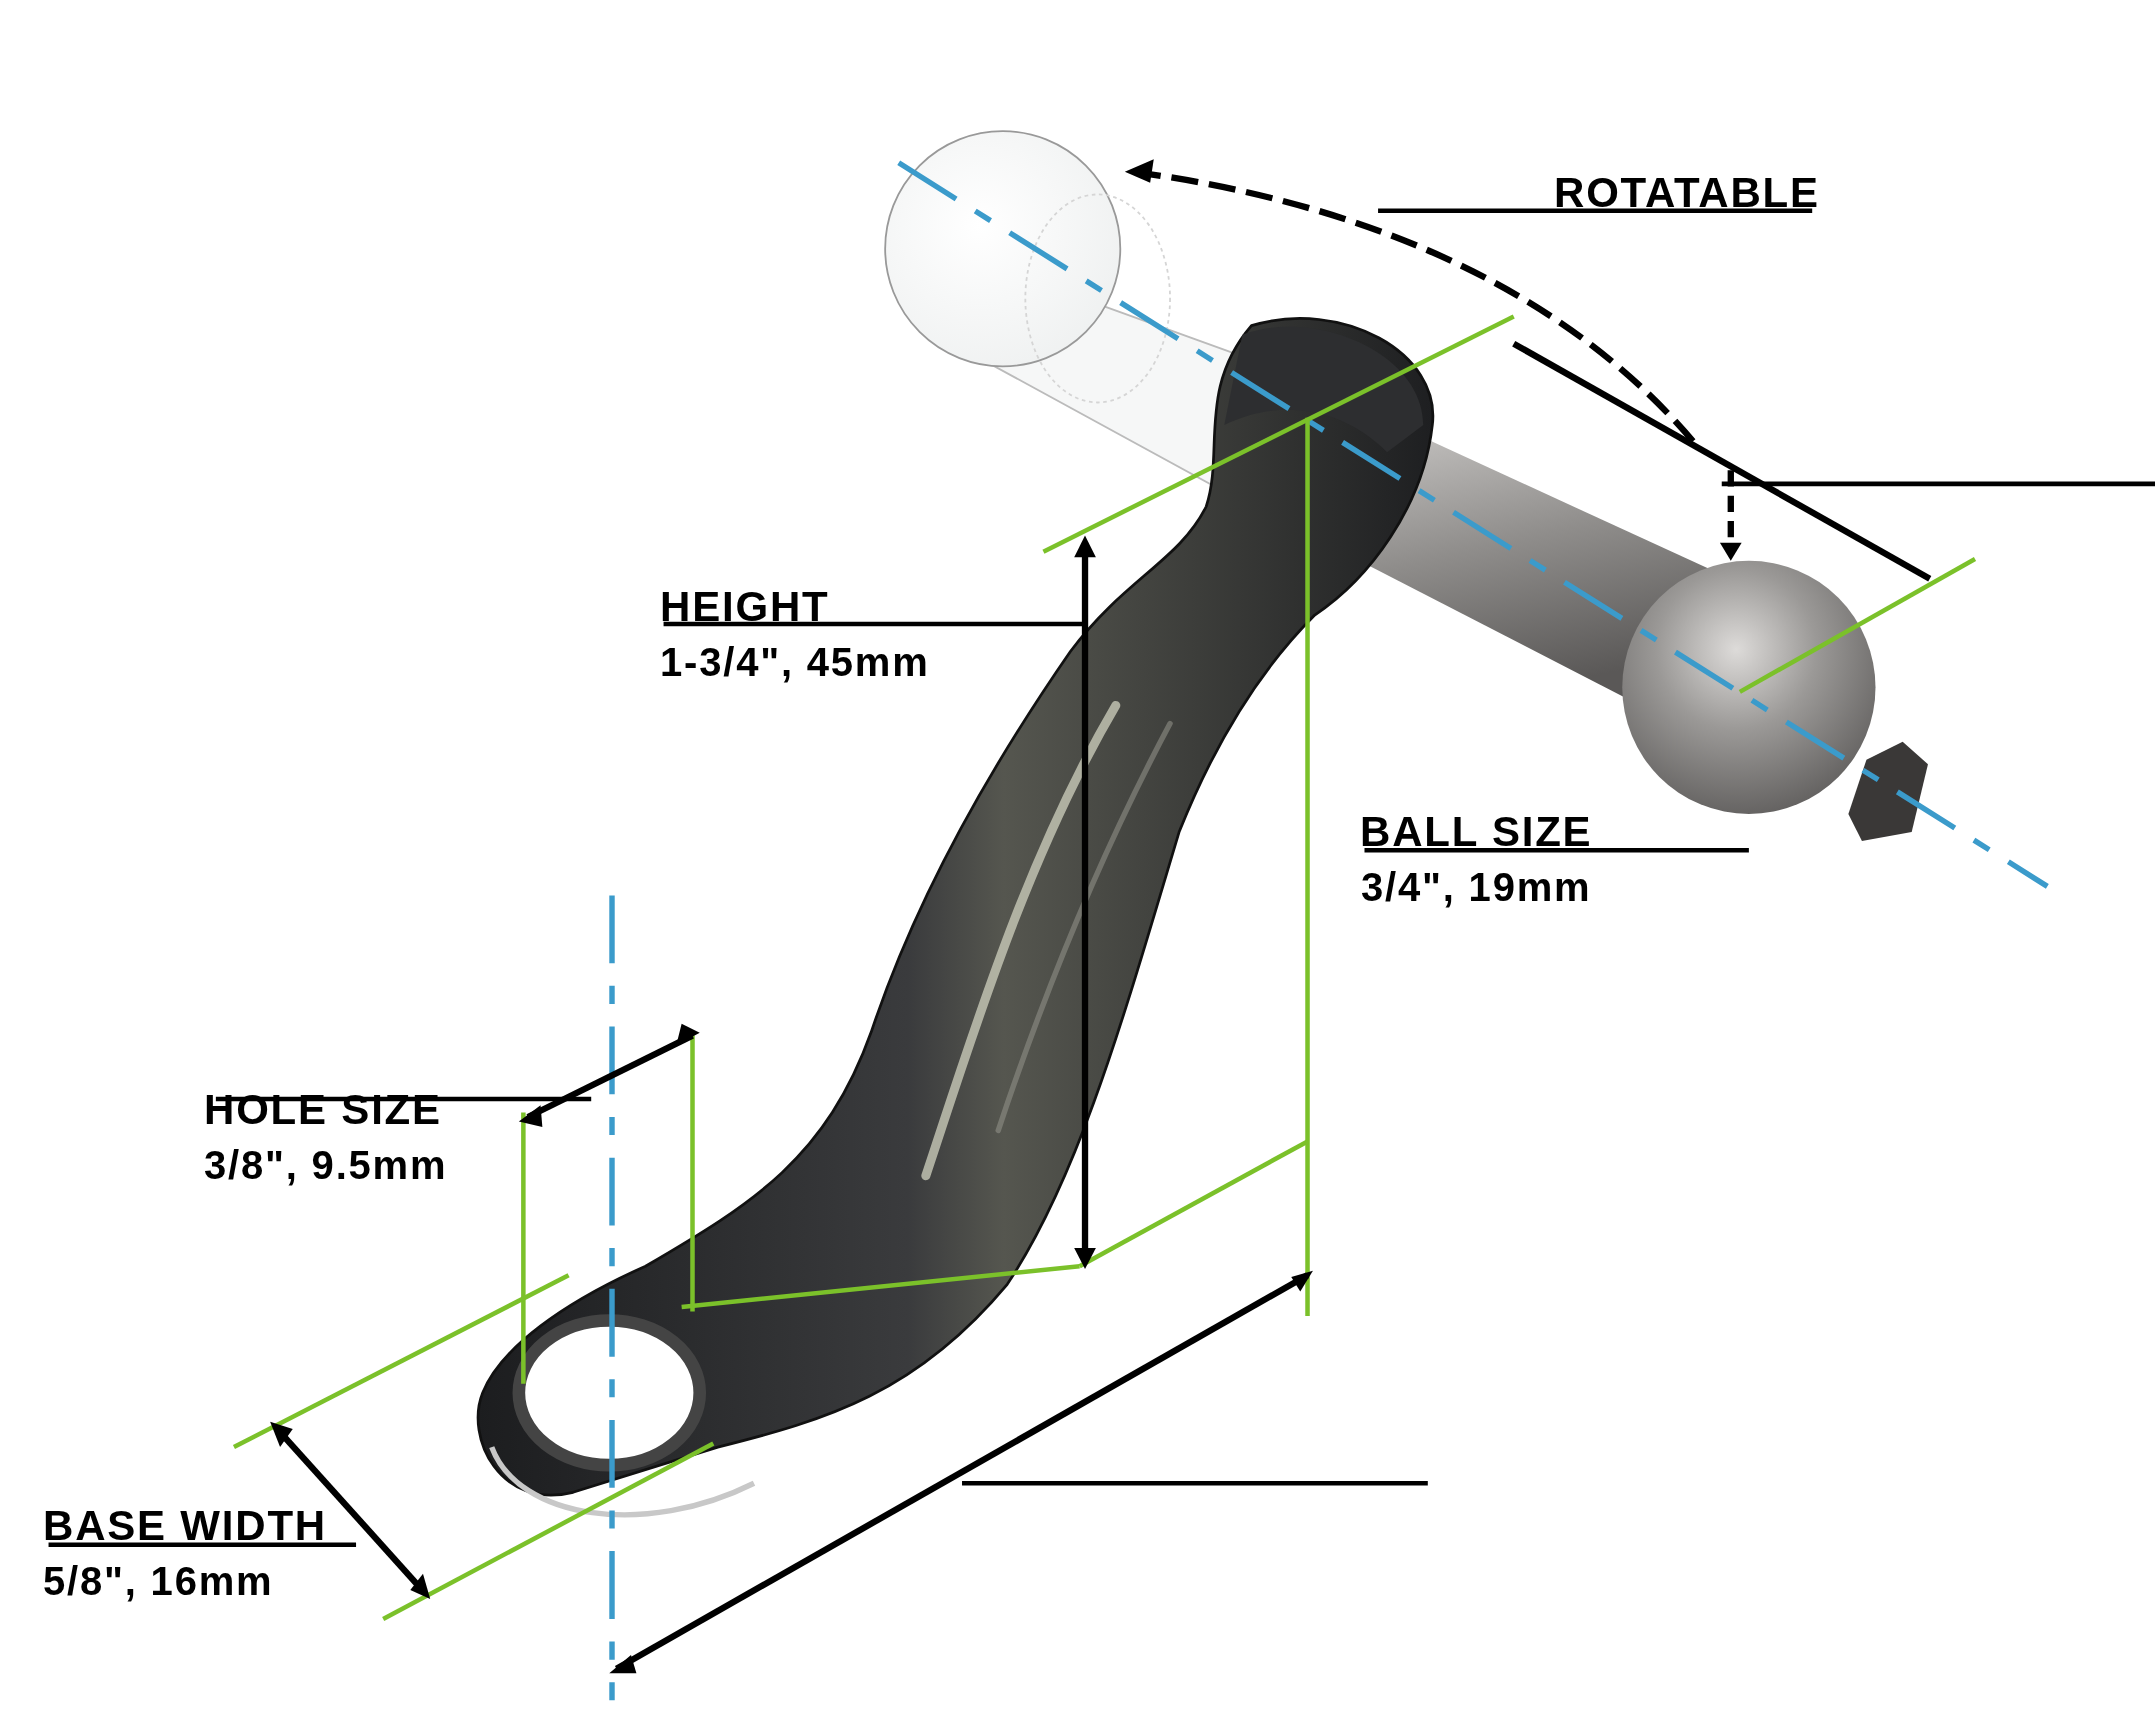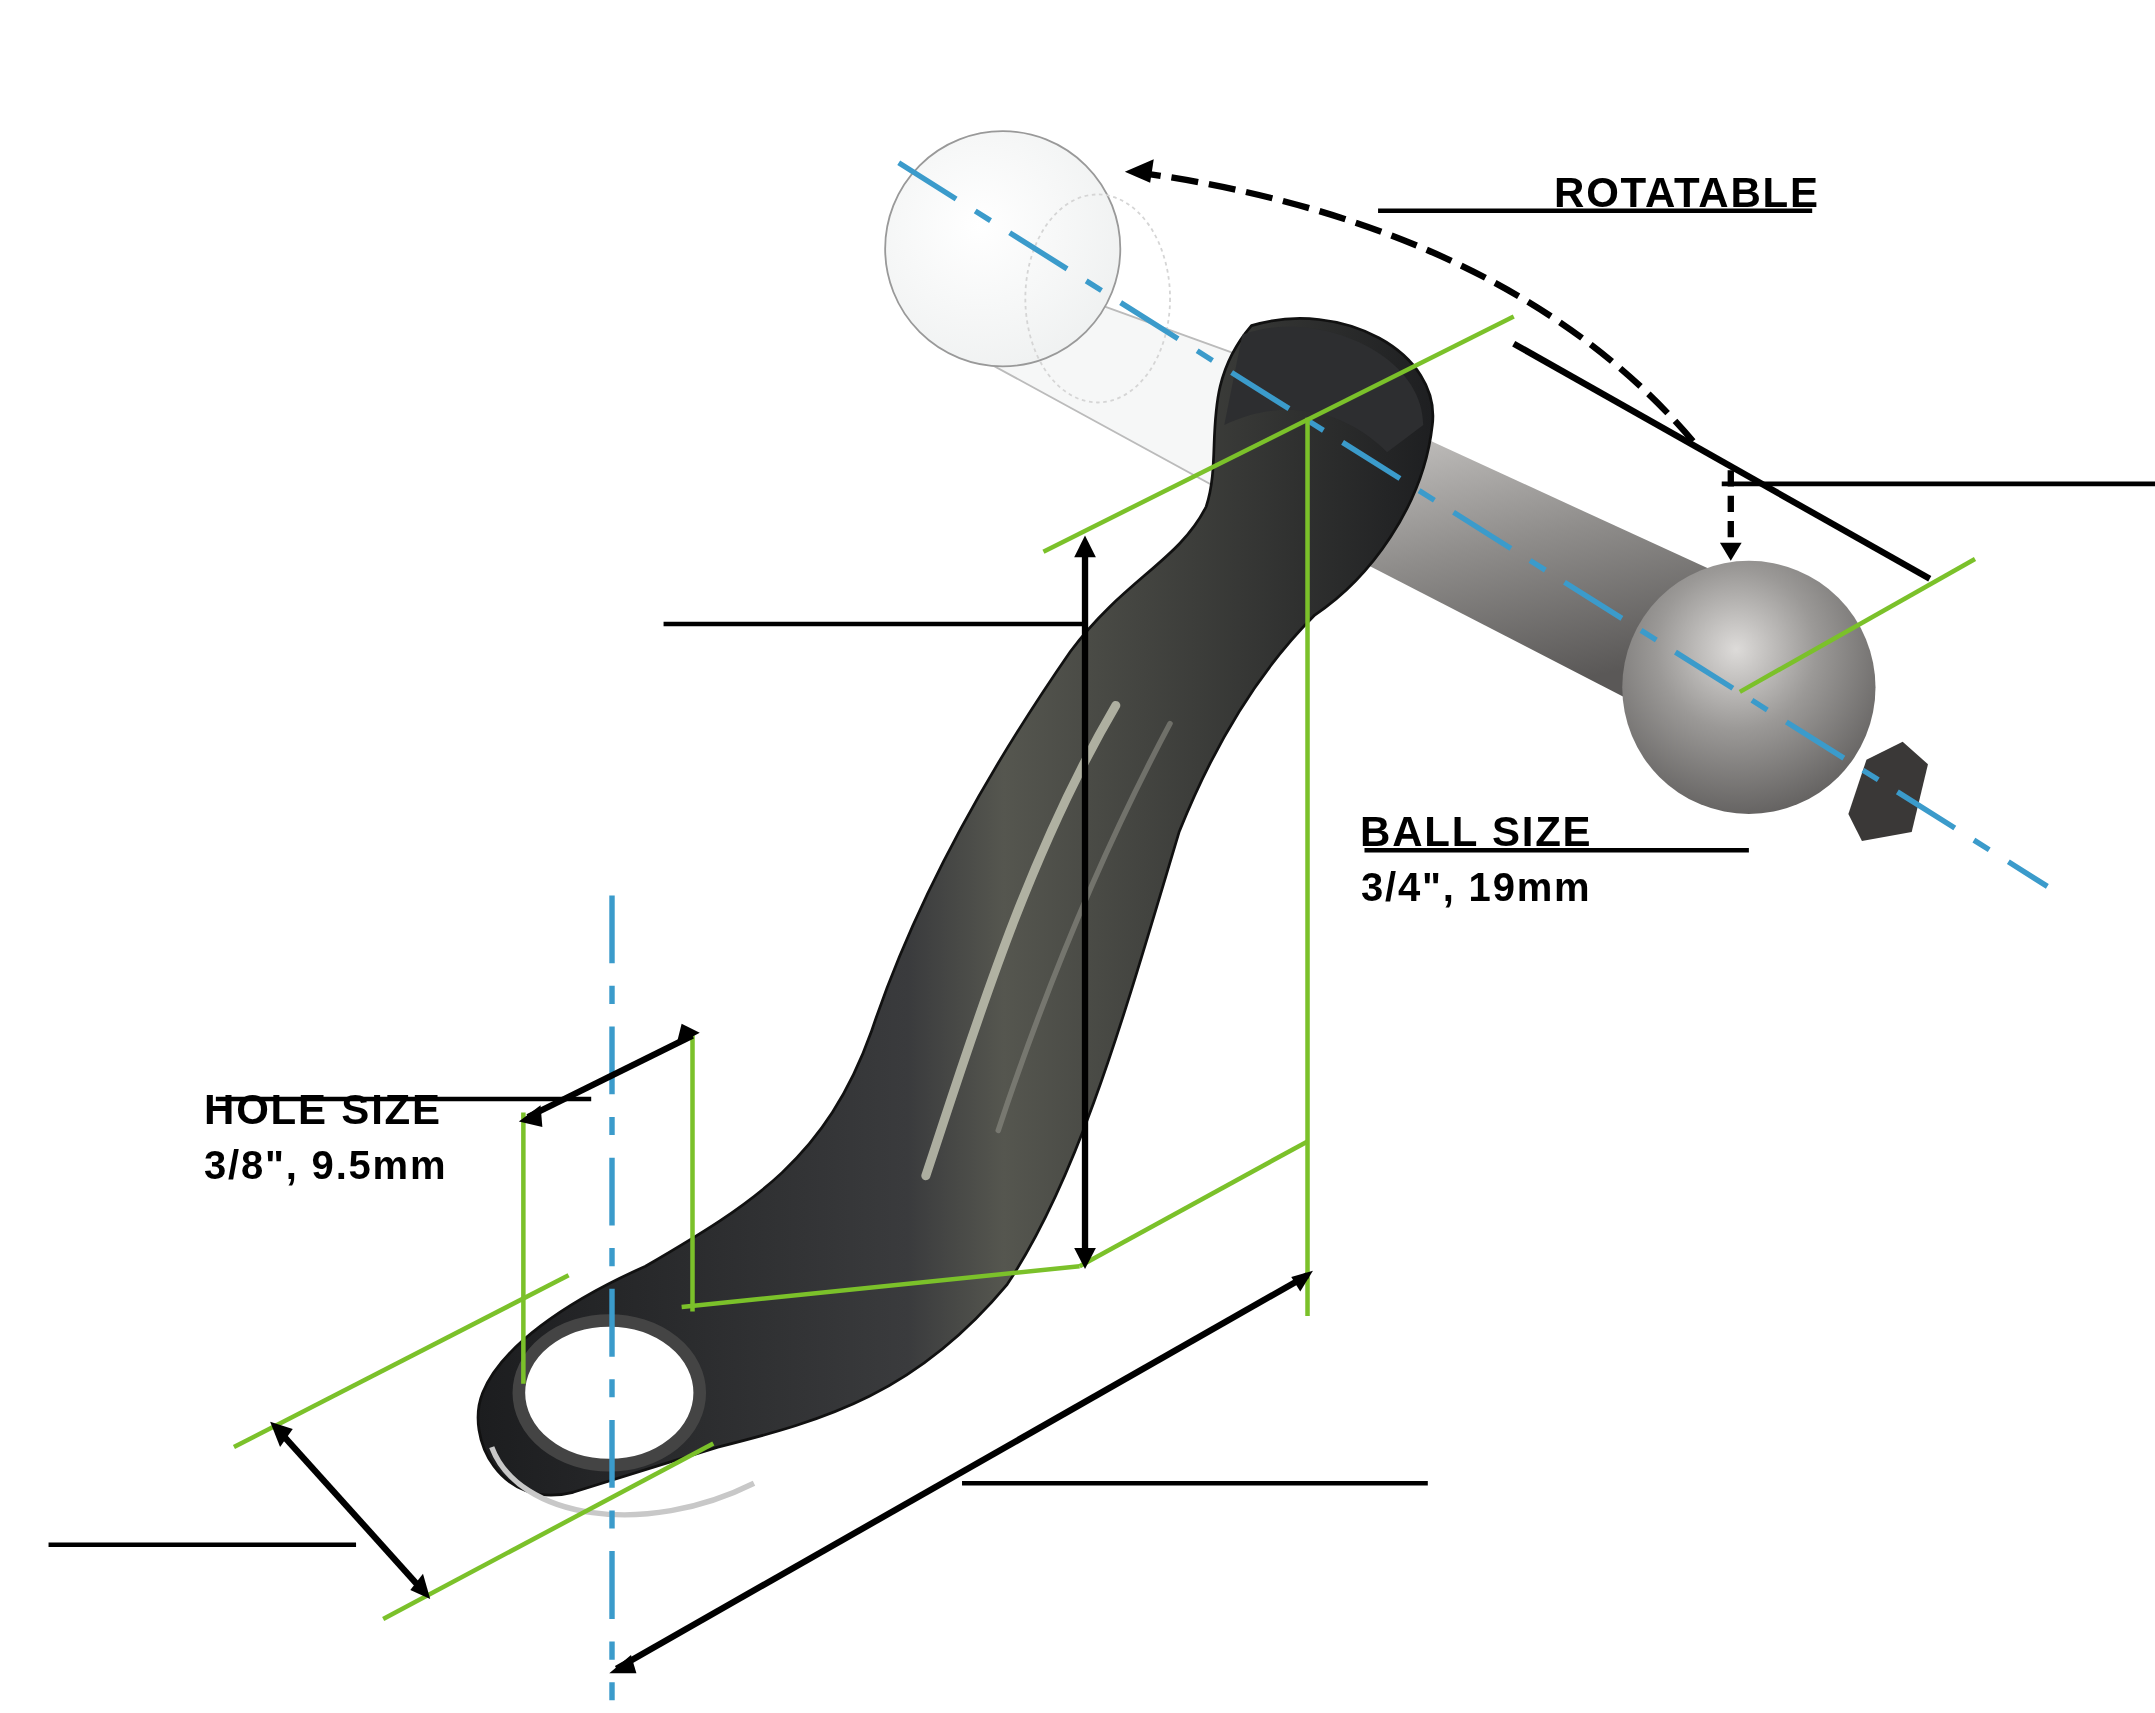--- a/index.html
+++ b/index.html
@@ -114,26 +114,34 @@
       <line x1="40" y1="1708" x2="380" y2="1708"></line>
       <line x1="1050" y1="1640" x2="1565" y2="1640"></line>
     </g>
   </svg>
 
   <div class="label" style="left:1554px; top:172px;">
     <span class="title">ROTATABLE</span>
   </div>
 
 
+  <div class="label" style="left:660px; top:586px;">
+    <span class="title">HEIGHT</span>
+    <span class="value">1-3/4", 45mm</span>
+  </div>
 
   <div class="label" style="left:1360px; top:811px;text-align:center;">
     <span class="title">BALL SIZE</span>
     <span class="value">3/4", 19mm</span>
   </div>
 
   <div class="label" style="left:204px; top:1057px;margin-top:32px;">
     <span class="title">HOLE SIZE</span>
     <span class="value">3/8", 9.5mm</span>
   </div>
 
+  <div class="label" style="left:43px; top:1505px;">
+    <span class="title">BASE WIDTH</span>
+    <span class="value">5/8", 16mm</span>
+  </div>
 
 </div>
 
 
 </body></html>

